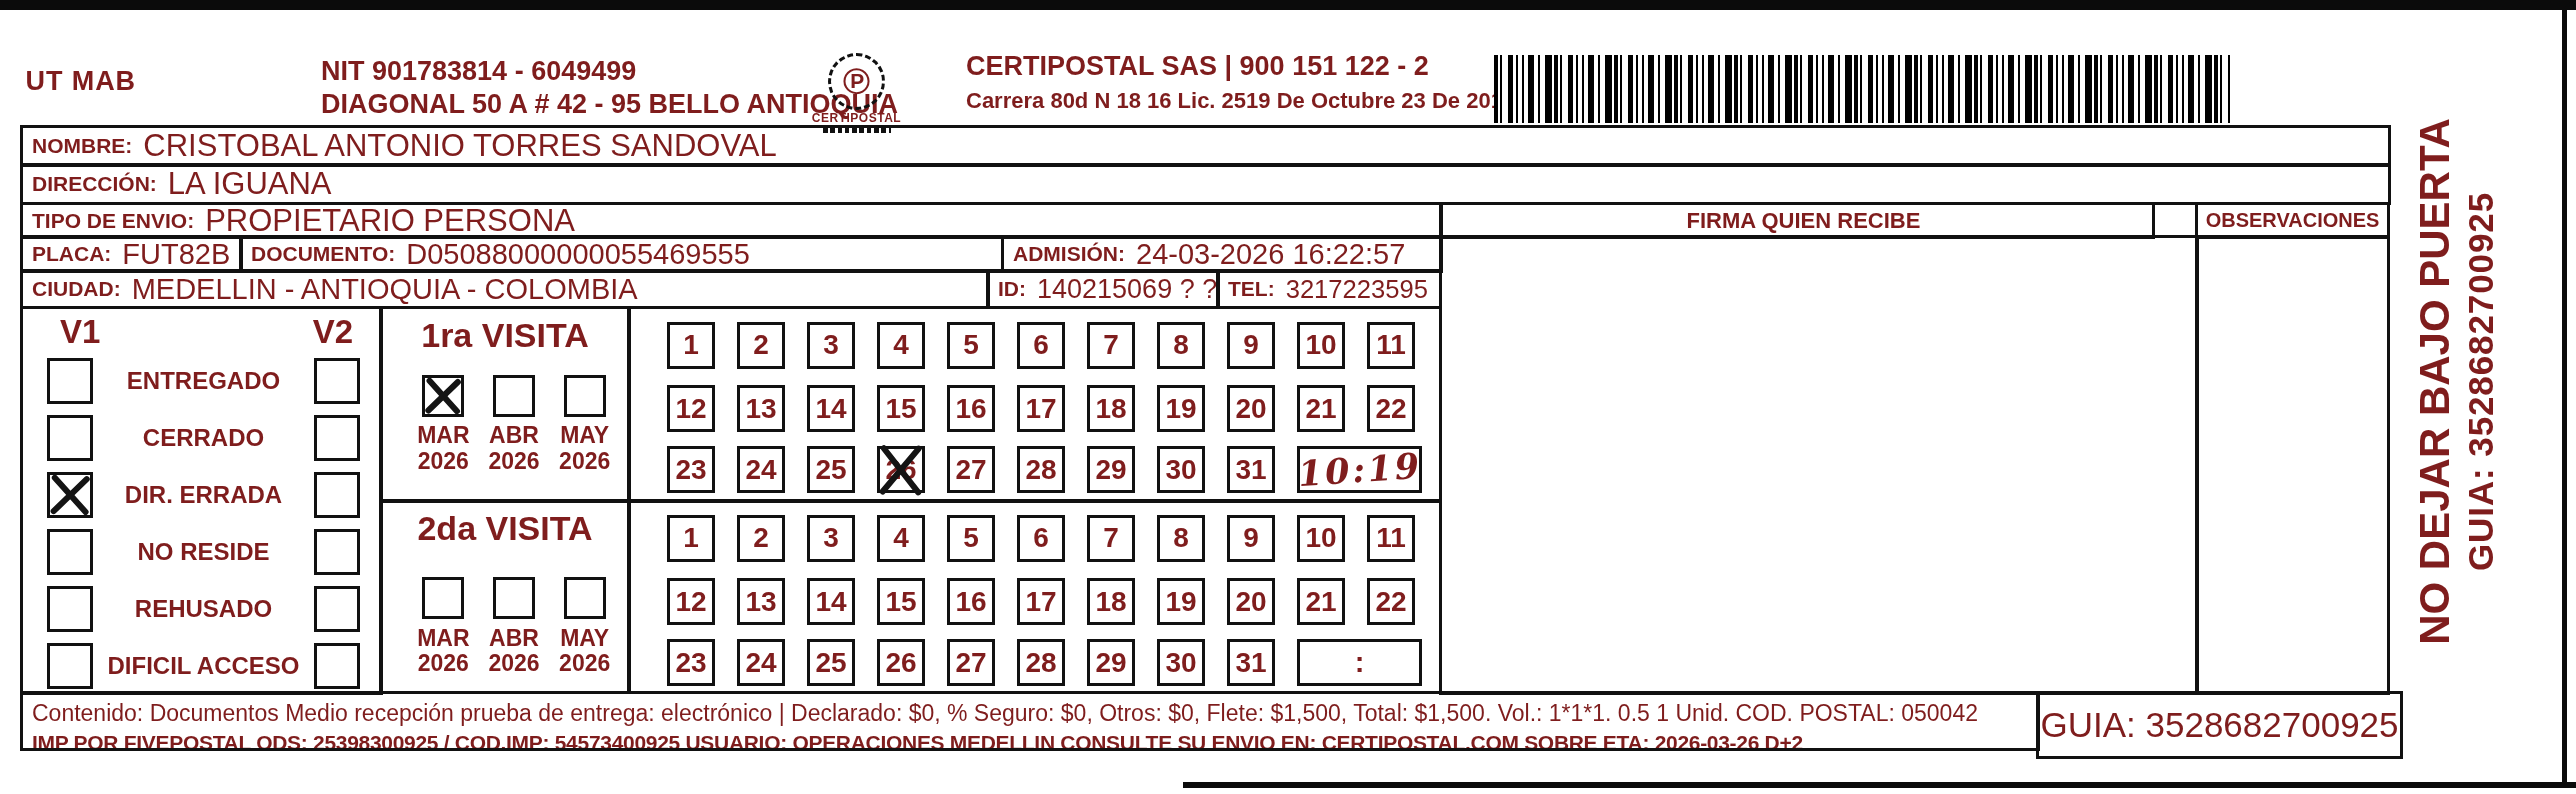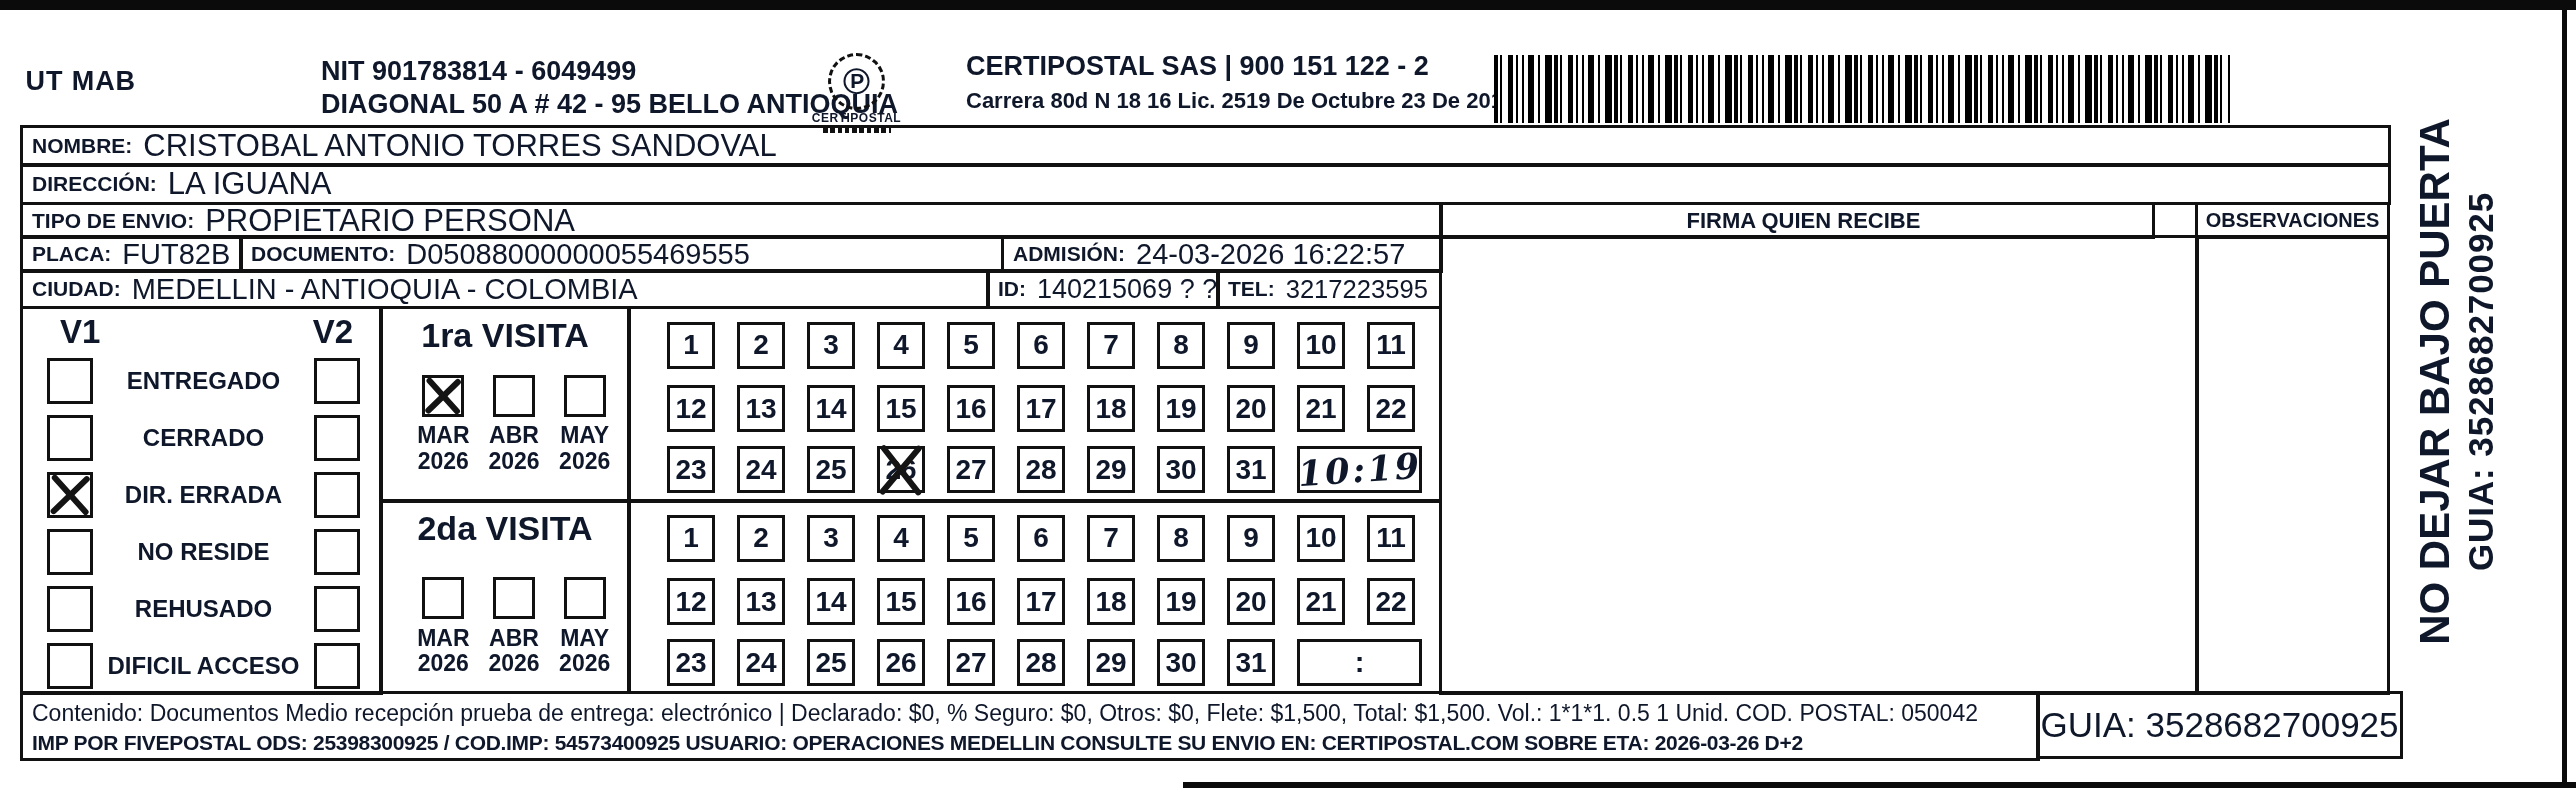--- a/index.html
+++ b/index.html
@@ -1,21 +1,21 @@
 <!DOCTYPE html>
 <html style="font-size:14.6px"><head>
 <meta charset="utf-8">
 <style>
   * { box-sizing: border-box; margin: 0; padding: 0; }
   html, body { background: #ffffff; }
   .sheet {
     position: relative;
     width: 2576px; height: 794px;
     background: #ffffff;
-    color: #0f172a;
+    color: #7f1d1d;
     font-family: "Liberation Sans", sans-serif;
     overflow: hidden;
   }
   .abs { position: absolute; }
 
   
   .topline   { left: 0; top: 3; width: 2576px; height: 10px; background: #0b0b0b; }
   .rightline { left: 2562px; top: 7.3px; width: 4.6px; height: 776px; background: #0b0b0b; }
   .bottomline{ left: 1183px; top: 782px; width: 1393px; height: 5.5px; background: #0b0b0b; }
 
@@ -58,21 +58,21 @@
   #firma-header  { left: 1439px; top: 202px; width: 716px; height: 37px; justify-content: center; font-weight: bold; font-size: 22px; padding-left: 22px; }
   #obs-header    { left: 2195px; top: 202px; width: 195px; height: 37px; justify-content: center; font-weight: bold; font-size: 20px; padding: 0 1.8px; }
   #cell-placa    { left: 20px; top: 235px; width: 223px; height: 38px; }
   #cell-documento{ left: 239px; top: 235px; width: 765px; height: 38px; }
   #cell-admision { left: 1001px; top: 235px; width: 442px; height: 38px; }
   #cell-ciudad   { left: 20px; top: 269px; width: 970px; height: 40px; }
   #cell-id       { left: 986px; top: 269px; width: 234px; height: 40px; }
   #cell-tel      { left: 1216px; top: 269px; width: 226px; height: 40px; }
   #firma-body    { left: 1439px; top: 235px; width: 760px; height: 460px; }
   #obs-body      { left: 2195px; top: 235px; width: 195px; height: 460px; }
-  #footer-left   { left: 20px; top: 691px; width: 2020px; height: 70px; display: block; padding: 6.4px 9px; }
+  #footer-left   { left: 20px; top: 691px; width: 2020px; height: 60px; display: block; padding: 6.4px 9px; }
   #footer-guia   { left: 2036px; top: 691px; width: 367px; height: 68px; justify-content: center; font-size: 35px; }
   .footer-line1 { font-size: 23px; }
   .footer-line2 { font-size: 21px; font-weight: bold; margin-top: 3.7px; letter-spacing: -0.3px; }
 
   
   #status-panel { left: 20px; top: 306px; width: 363px; height: 389px; display: block; padding: 3.7px 0 0 0; }
   .status-head { display: flex; justify-content: space-between; padding: 0 27px 0 37px; font-size: 33px; font-weight: bold; height: 40px; }
   .status-row { height: 57px; display: flex; align-items: center; }
   .scheck { width: 46px; height: 46px; border: 3.7px solid #111; position: relative; flex: 0 0 auto; }
   .scheck.left  { margin-left: 24px; }

